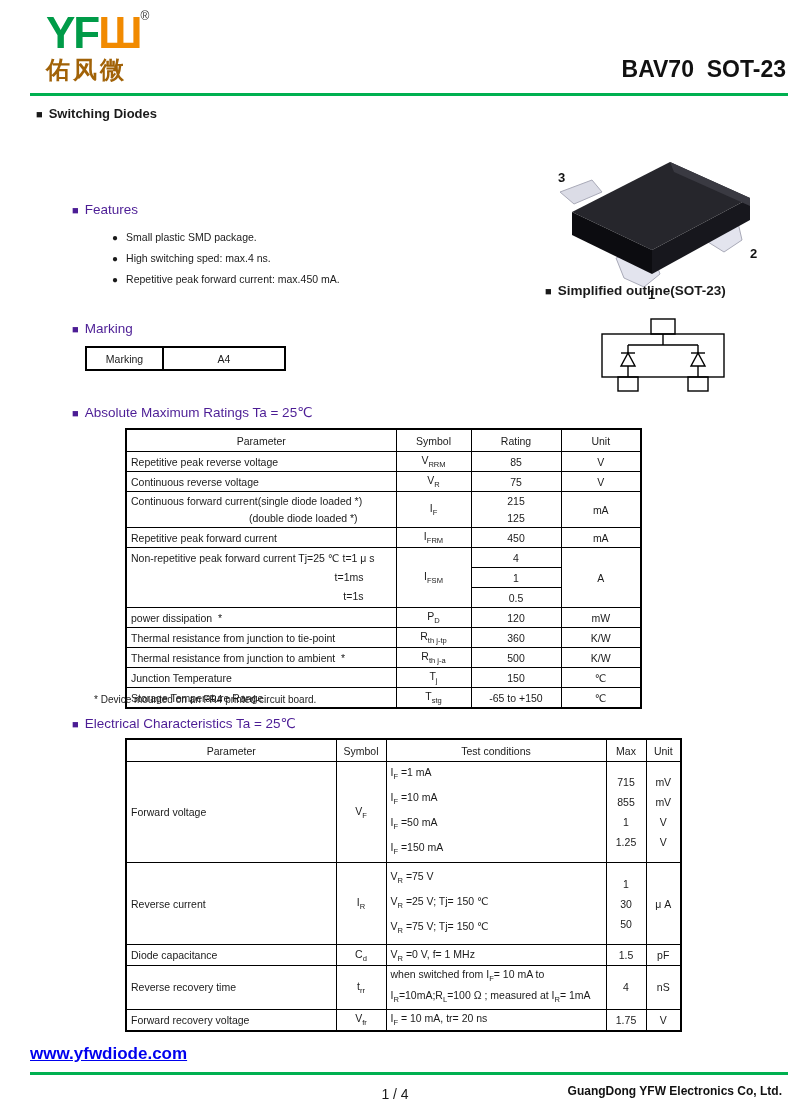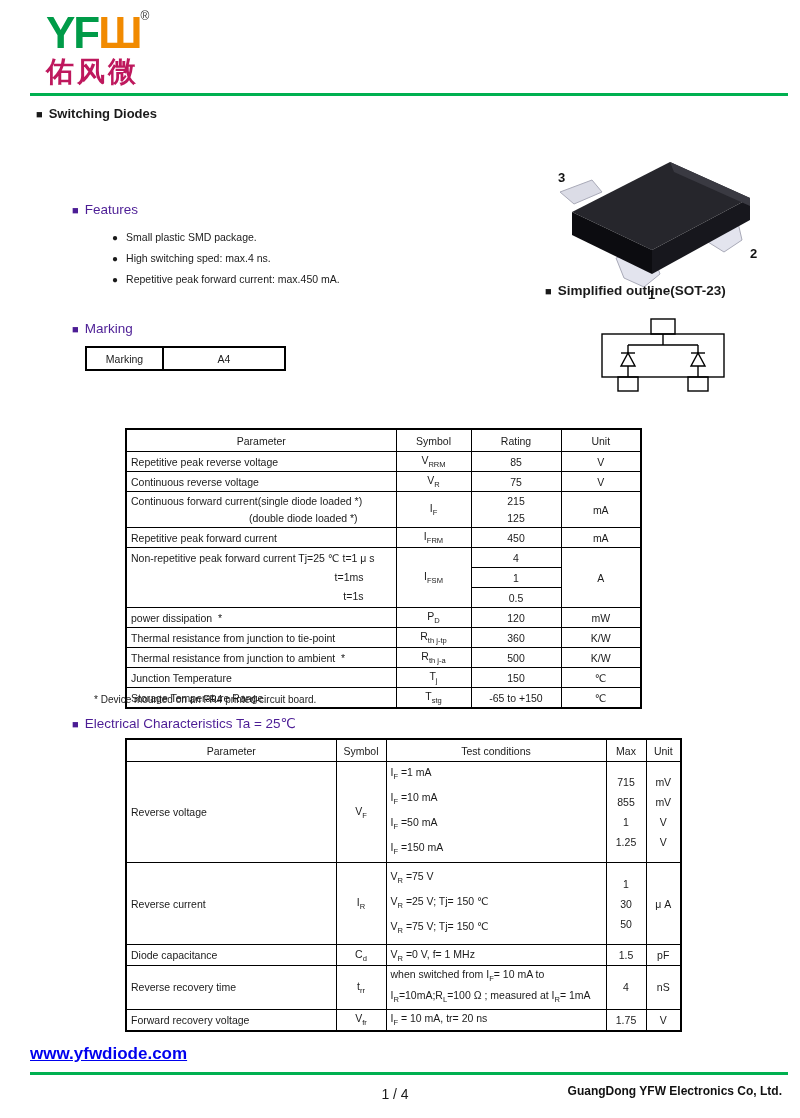--- a/index.html
+++ b/index.html
@@ -4,21 +4,21 @@
 <style>
   html,body{margin:0;padding:0;background:#888;}
   .page{position:relative;width:800px;height:1118px;background:#fff;margin:0 auto;
         font-family:"Liberation Sans","DejaVu Sans",sans-serif;color:#1a1a1a;overflow:hidden;}
   
   .logo{position:absolute;left:46px;top:10px;line-height:1;}
   .logo-row{white-space:nowrap;}
   .logo-latin{font-size:44px;font-weight:800;letter-spacing:-2px;color:var(--brand_green);}
   .logo-w{font-size:44px;font-weight:800;color:var(--brand_orange);letter-spacing:-2px;}
   .logo-reg{font-size:12px;vertical-align:28px;color:#333;font-weight:400;letter-spacing:0;}
-  .logo-cn{font-size:28px;font-weight:700;color:#be185d;letter-spacing:3px;margin-top:3px;}
+  .logo-cn{font-size:24px;font-weight:700;color:#a16207;letter-spacing:3px;margin-top:3px;}
   .doc-title{position:absolute;right:14px;top:56px;font-size:23px;font-weight:700;color:#111;white-space:pre;}
   .rule{position:absolute;left:30px;width:758px;height:3px;background:var(--rule_green);}
   .rule-top{top:93px;}
   .rule-bottom{top:1072px;}
   .category{position:absolute;left:36px;top:106px;font-size:13px;font-weight:700;}
   .sq{font-size:11px;margin-right:6px;}
   .sec-h{font-size:13.5px;color:#4c1d95;}
   
   .features{position:absolute;left:72px;top:202px;}
   .feat-list{margin-top:10px;margin-left:40px;}
@@ -62,20 +62,21 @@
 </style>
 </head>
 <body>
 
 <div class="page">
 
   <div class="logo">
     <div class="logo-row"><span class="logo-latin">YF</span><span class="logo-w">Ш</span><span class="logo-reg">®</span></div>
     <div class="logo-cn">佑风微</div>
   </div>
+  <div class="doc-title">BAV70  SOT-23</div>
   <div class="rule rule-top"></div>
   <div class="category"><span class="sq">■</span><span>Switching Diodes</span></div>
 
   <div class="features">
     <div class="sec-h"><span class="sq">■</span><span>Features</span></div>
     <div class="feat-list">
       <div class="feat-item"><span class="dot">●</span><span>Small plastic SMD package.</span></div>
       <div class="feat-item"><span class="dot">●</span><span>High switching sped: max.4 ns.</span></div>
       <div class="feat-item"><span class="dot">●</span><span>Repetitive peak forward current: max.450 mA.</span></div>
     </div>
@@ -122,20 +123,21 @@
   <div class="marking-h sec-h"><span class="sq">■</span><span>Marking</span></div>
   <table class="marking-table">
     <tbody>
         <tr>
       <td style="width:75px">Marking</td>
       <td style="width:120px">A4</td>
     </tr>
   </tbody>
     </table>
 
+  <div class="amr-h sec-h"><span class="sq">■</span><span>Absolute Maximum Ratings Ta = 25℃</span></div>
   <table class="dtab amr">
     <colgroup>
         <col style="width:270px">
         <col style="width:75px">
         <col style="width:90px">
         <col style="width:80px">
       </colgroup>
     <tbody>
         <tr class="hrow">
       <td>Parameter</td>
@@ -234,21 +236,21 @@
       </colgroup>
     <tbody>
         <tr class="hrow">
       <td>Parameter</td>
       <td>Symbol</td>
       <td>Test conditions</td>
       <td>Max</td>
       <td>Unit</td>
     </tr>
     <tr class="h80">
-      <td class="l">Reverse voltage</td>
+      <td class="l">Forward voltage</td>
       <td class="c"><span><span>V</span><sub>F</sub></span></td>
       <td class="l stack">
         <div><span>I</span><sub>F</sub><span> =1 mA</span></div>
         <div><span>I</span><sub>F</sub><span> =10 mA</span></div>
         <div><span>I</span><sub>F</sub><span> =50 mA</span></div>
         <div><span>I</span><sub>F</sub><span> =150 mA</span></div>
       </td>
       <td class="c stack">
         <div>715</div>
         <div>855</div>

